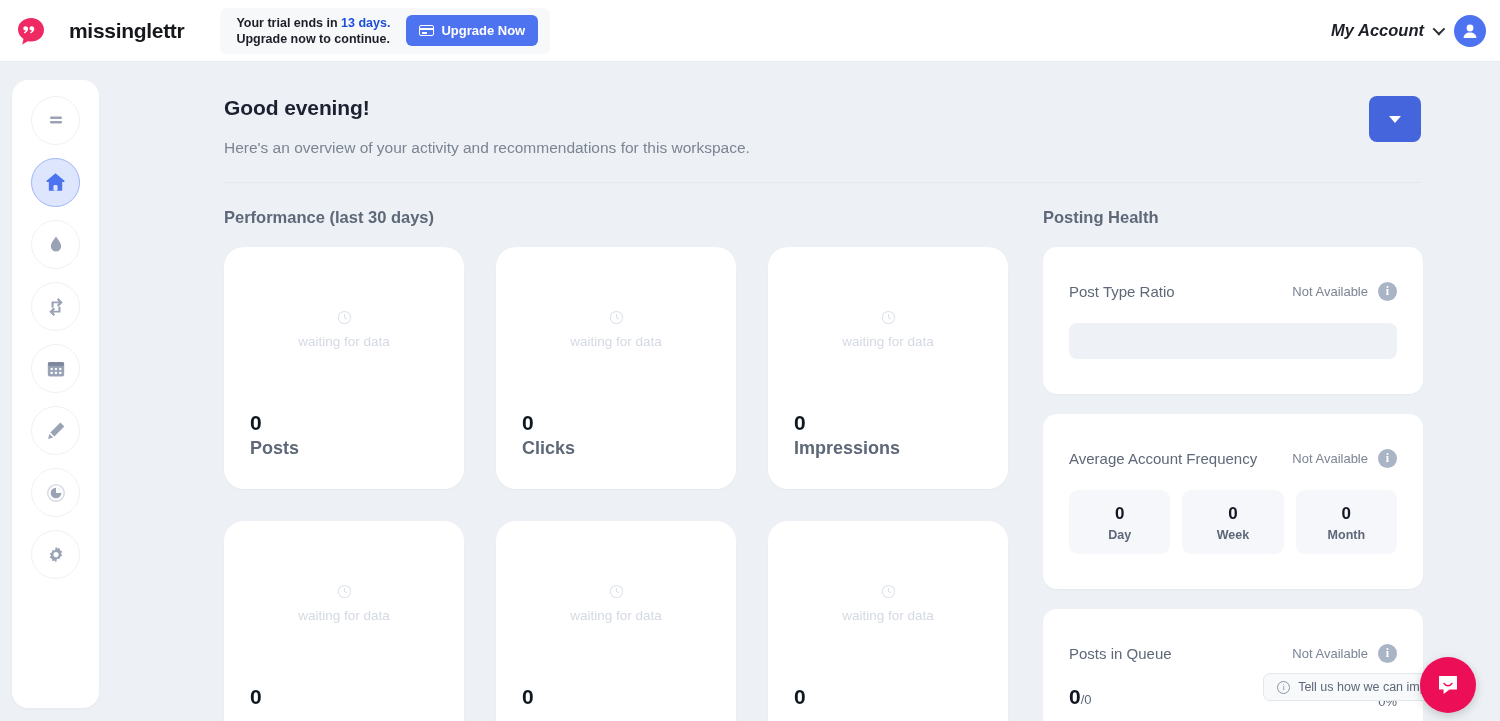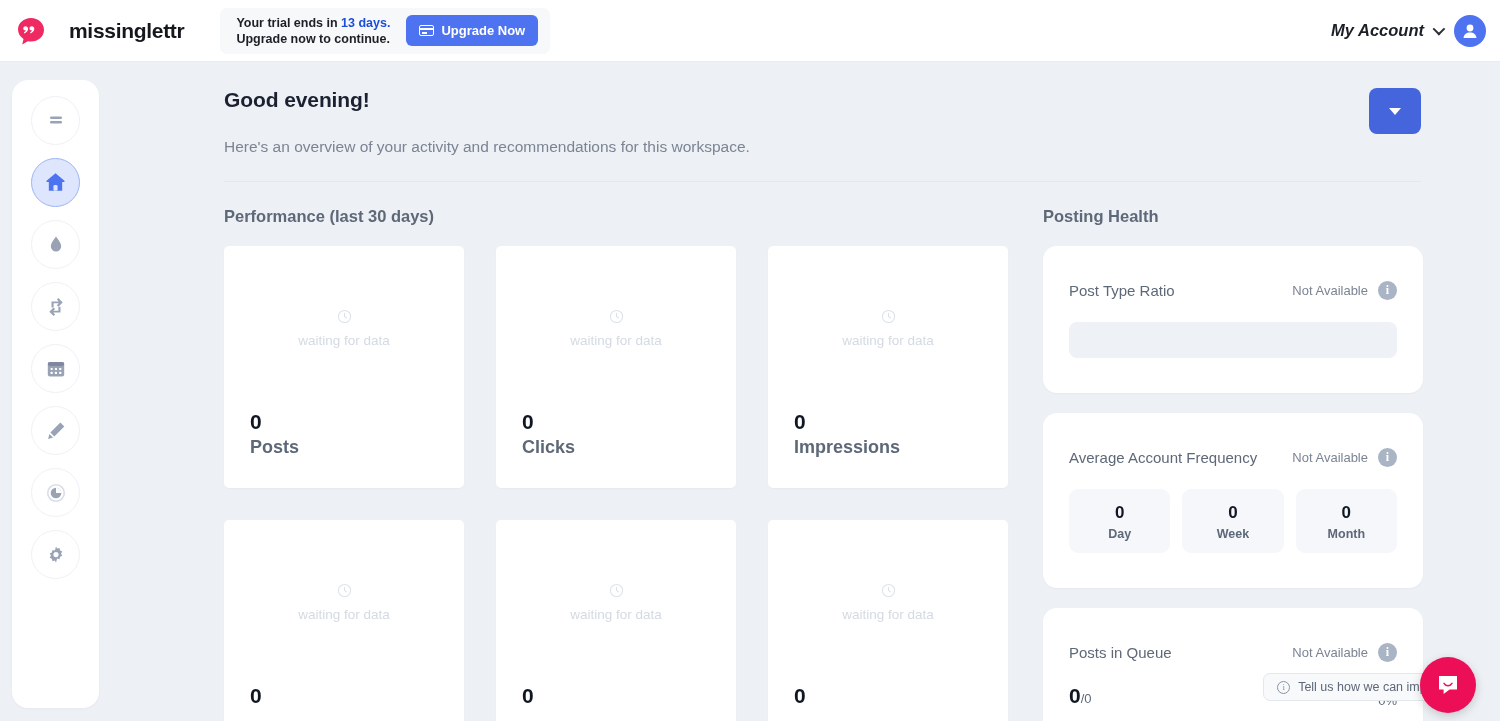--- a/index.html
+++ b/index.html
@@ -105,23 +105,23 @@
     display: flex; align-items: center; justify-content: center;
     cursor: pointer;
   }
   .nav-btn.active {
     background: #dde6fd; border: 1px solid #9eb5f5;
   }
   .nav-btn svg { display: block; }
 
   
   .main { position: absolute; left: 224px; top: 62px; right: 0; bottom: 0; }
-  .greet-row { display: flex; align-items: flex-start; padding-top: 26px; }
+  .greet-row { display: flex; align-items: flex-start; padding-top: 34px; }
   .greet h1 { font-size: 21px; color: #1b2130; font-weight: bold; letter-spacing: -0.1px; }
-  .greet p { font-size: 15.5px; color: #7b8493; margin-top: 26px; }
+  .greet p { font-size: 15.5px; color: #7b8493; margin-top: 19px; }
 
   .create-post {
     margin-left: auto; margin-right: 79px;
     display: flex; height: 46px; border-radius: 8px; overflow: hidden;
     cursor: pointer;
   }
   .cp-main {
     background: #5376f2; color: #fff;
     font-size: 14.5px; font-weight: bold;
     display: flex; align-items: center;
@@ -147,21 +147,21 @@
   .col-right { width: 380px; margin-left: 7px; flex: none; }
 
   .section-title {
     font-size: 16.5px; font-weight: bold; color: #5e6878;
     margin-bottom: 20px;
   }
 
   .perf-grid { display: flex; flex-wrap: wrap; gap: 32px; }
   .perf-card {
     width: 240px; height: 242px;
-    background: #fff; border-radius: 5px;
+    background: #fff; border-radius: 20px;
     position: relative;
     box-shadow: 0 1px 2px rgba(30,40,70,0.035);
   }
   .waiting {
     position: absolute; left: 0; right: 0; top: 62px;
     text-align: center;
   }
   .clock-icon { display: block; margin: 0 auto 8px; }
   .waiting-text { font-size: 13.5px; color: #d4dae3; }
   .perf-value {

